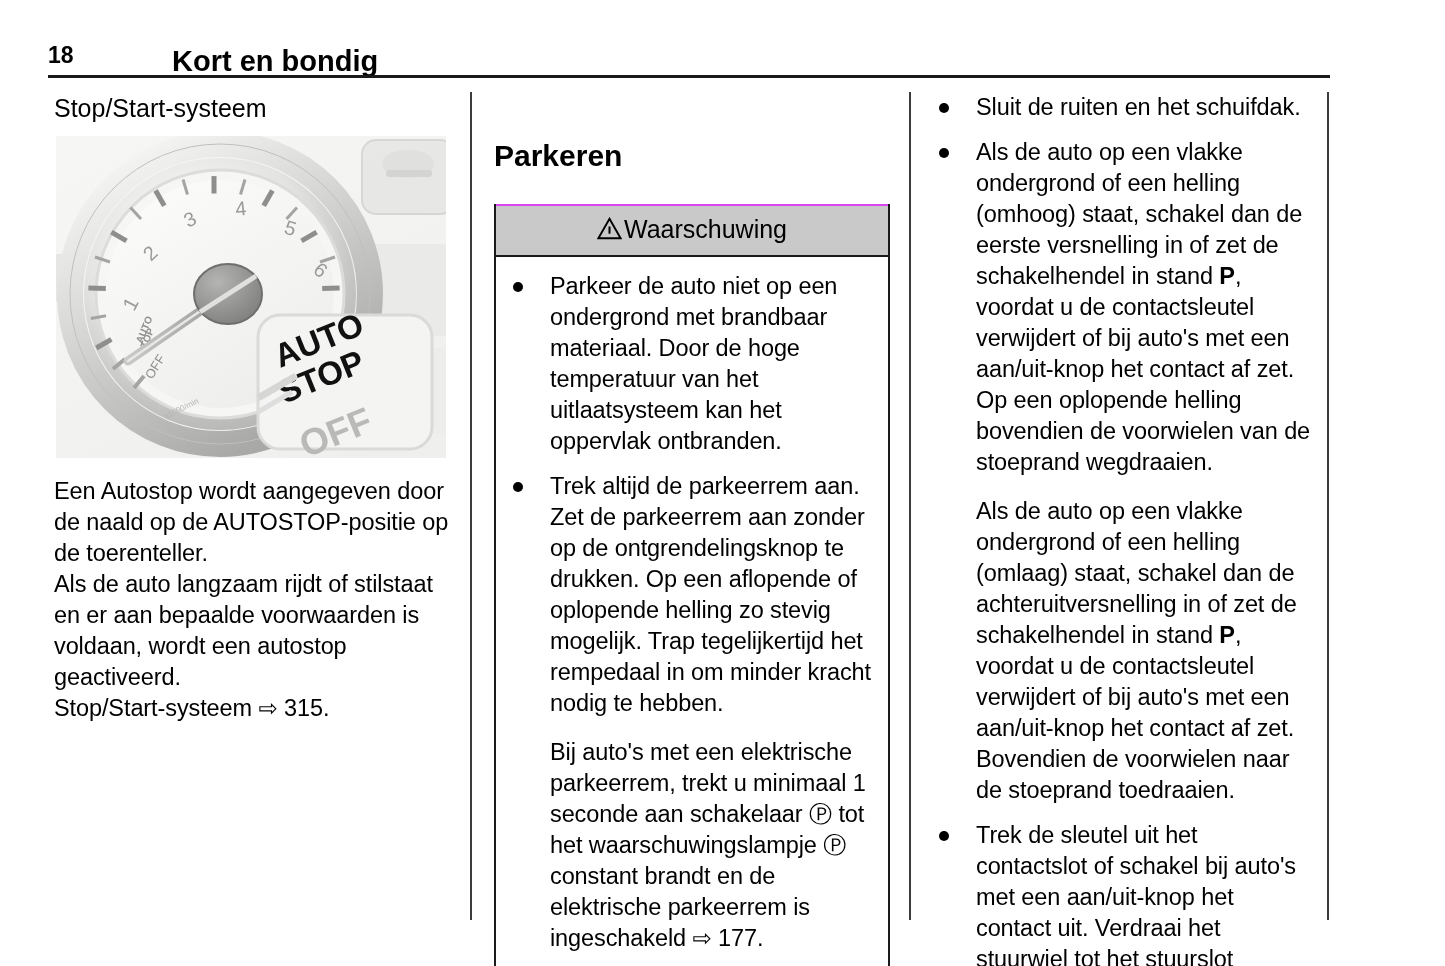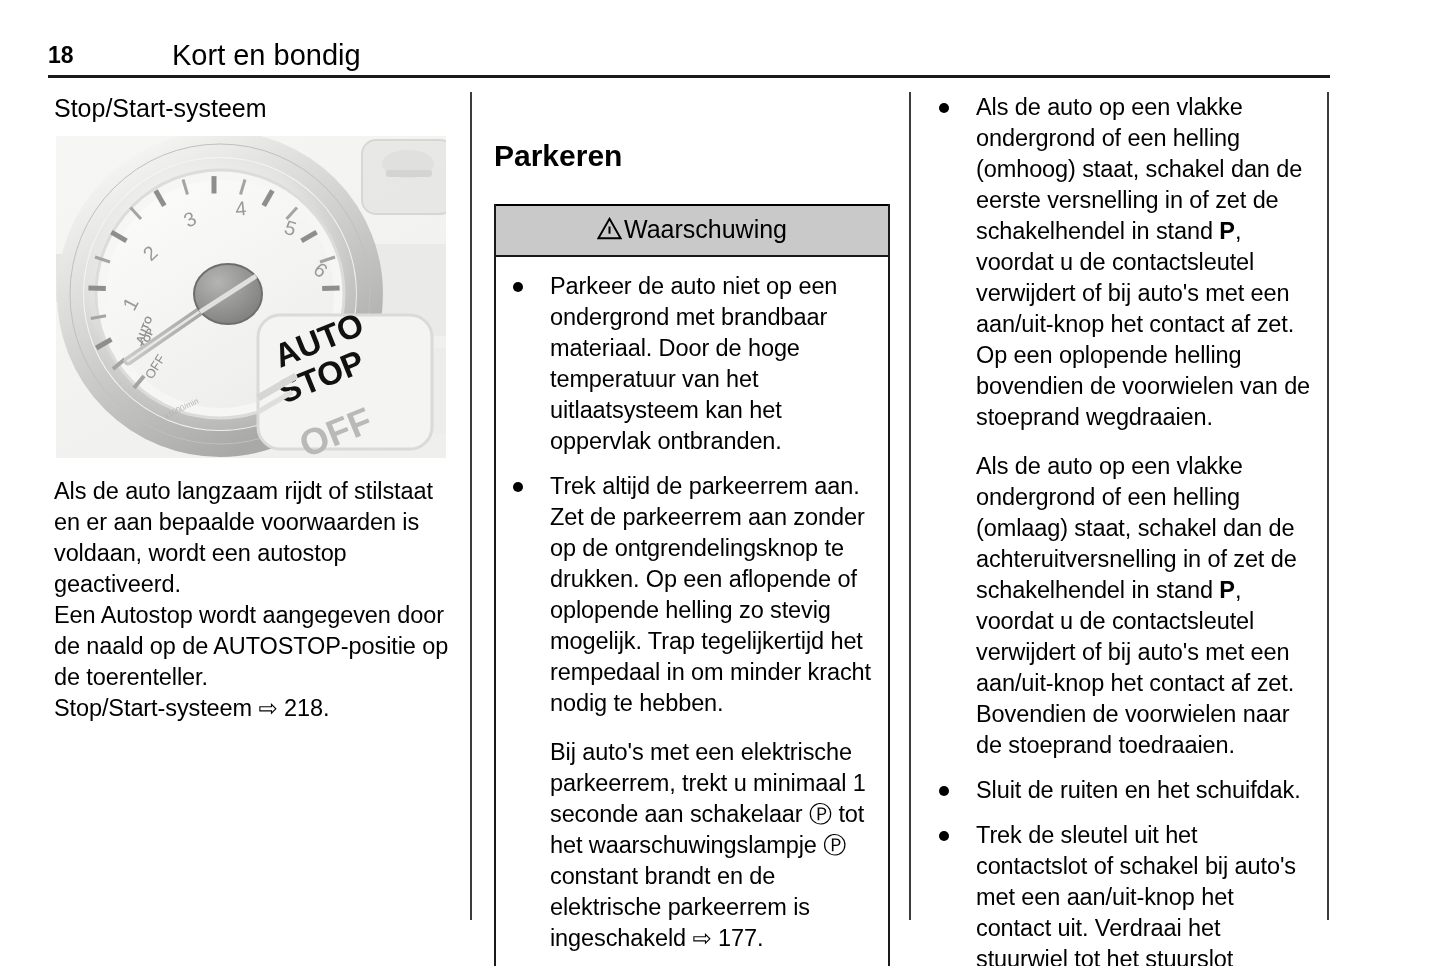--- a/index.html
+++ b/index.html
@@ -36,23 +36,23 @@
     left: 0;
     top: 0;
     font-size: 23px;
     font-weight: bold;
     letter-spacing: 0px;
     line-height: 38px;
   }
   .header-title {
     position: absolute;
     left: 124px;
-    top: 0;
+    top: 6px;
     font-size: 29px;
-    font-weight: normal;
+    font-weight: bold;
     line-height: 38px;
   }
   .header-rule {
     position: absolute;
     left: 48px;
     top: 75px;
     width: 1282px;
     height: 3px;
     background: #1a1a1a;
   }
@@ -123,21 +123,21 @@
   .warnbox {
     position: relative;
     margin-top: 32px;
     width: 396px;
     border-left: 2px solid #1a1a1a;
     border-right: 2px solid #1a1a1a;
     box-sizing: border-box;
   }
   .warnbox-head {
     background: #c9c9c9;
-    border-top: 2px solid #000000;
+    border-top: 2px solid #d946ef;
     border-bottom: 2px solid #1a1a1a;
     text-align: center;
     font-size: 25px;
     line-height: 30px;
     padding: 8px 0 9px 0;
     box-sizing: border-box;
     white-space: nowrap;
   }
   .warn-tri {
     display: inline-block;
@@ -323,23 +323,23 @@
           <text x="250" y="322" font-family="'Liberation Sans', sans-serif" font-size="37" font-weight="bold" fill="#b9b9b7" transform="rotate(-22 250 322)">OFF</text>
         </g>
 
         <path d="M202 262 L240 240" stroke="#d6d6d4" stroke-width="7" fill="none"></path>
         <path d="M202 276 L236 256" stroke="#dedede" stroke-width="5" fill="none"></path>
       </g>
     </svg>
   </div>
 
   <div class="left-text">
+    <p class="body gap-para">Een Autostop wordt aangegeven door de naald op de AUTOSTOP-positie op de toerenteller.</p>
     <p class="body">Als de auto langzaam rijdt of stilstaat en er aan bepaalde voorwaarden is voldaan, wordt een autostop geactiveerd.</p>
-    <p class="body gap-para">Een Autostop wordt aangegeven door de naald op de AUTOSTOP-positie op de toerenteller.</p>
-    <p class="body gap-para"><span>Stop/Start-systeem</span> <span class="xref-arrow">⇨</span> <span>218.</span></p>
+    <p class="body gap-para"><span>Stop/Start-systeem</span> <span class="xref-arrow">⇨</span> <span>315.</span></p>
   </div>
 
   <div class="column col-mid">
     <h2 class="section-title big">Parkeren</h2>
 
     <div class="warnbox">
       <div class="warnbox-head">
         <span class="warn-tri">
           <svg width="25" height="23" viewBox="0 0 25 23" xmlns="http://www.w3.org/2000/svg">
             <path d="M12.5 1.8 L23.6 21.2 L1.4 21.2 Z" fill="none" stroke="#000" stroke-width="1.9" stroke-linejoin="miter"></path>
@@ -365,26 +365,26 @@
           </li>
         </ul>
       </div>
     </div>
   </div>
 
   <div class="column col-right">
     <ul class="bullets right-list">
       <li>
         <span class="dot"></span>
-        <span>Als de auto op een vlakke ondergrond of een helling (omhoog) staat, schakel dan de eerste versnelling in of zet de schakelhendel in stand </span><b class="pstand">P</b><span>, voordat u de contactsleutel verwijdert of bij auto's met een aan/uit-knop het contact af zet. Op een oplopende helling bovendien de voorwielen van de stoeprand wegdraaien.</span>
-        <p class="sub"><span>Als de auto op een vlakke ondergrond of een helling (omlaag) staat, schakel dan de achteruitversnelling in of zet de schakelhendel in stand </span><b class="pstand">P</b><span>, voordat u de contactsleutel verwijdert of bij auto's met een aan/uit-knop het contact af zet. Bovendien de voorwielen naar de stoeprand toedraaien.</span></p>
+        <span>Sluit de ruiten en het schuifdak.</span>
       </li>
       <li>
         <span class="dot"></span>
-        <span>Sluit de ruiten en het schuifdak.</span>
+        <span>Als de auto op een vlakke ondergrond of een helling (omhoog) staat, schakel dan de eerste versnelling in of zet de schakelhendel in stand </span><b class="pstand">P</b><span>, voordat u de contactsleutel verwijdert of bij auto's met een aan/uit-knop het contact af zet. Op een oplopende helling bovendien de voorwielen van de stoeprand wegdraaien.</span>
+        <p class="sub"><span>Als de auto op een vlakke ondergrond of een helling (omlaag) staat, schakel dan de achteruitversnelling in of zet de schakelhendel in stand </span><b class="pstand">P</b><span>, voordat u de contactsleutel verwijdert of bij auto's met een aan/uit-knop het contact af zet. Bovendien de voorwielen naar de stoeprand toedraaien.</span></p>
       </li>
       <li>
         <span class="dot"></span>
         <span>Trek de sleutel uit het contactslot of schakel bij auto's met een aan/uit-knop het contact uit. Verdraai het stuurwiel tot het stuurslot merkbaar vergrendelt.</span>
       </li>
     </ul>
   </div>
 
 </div>
 

